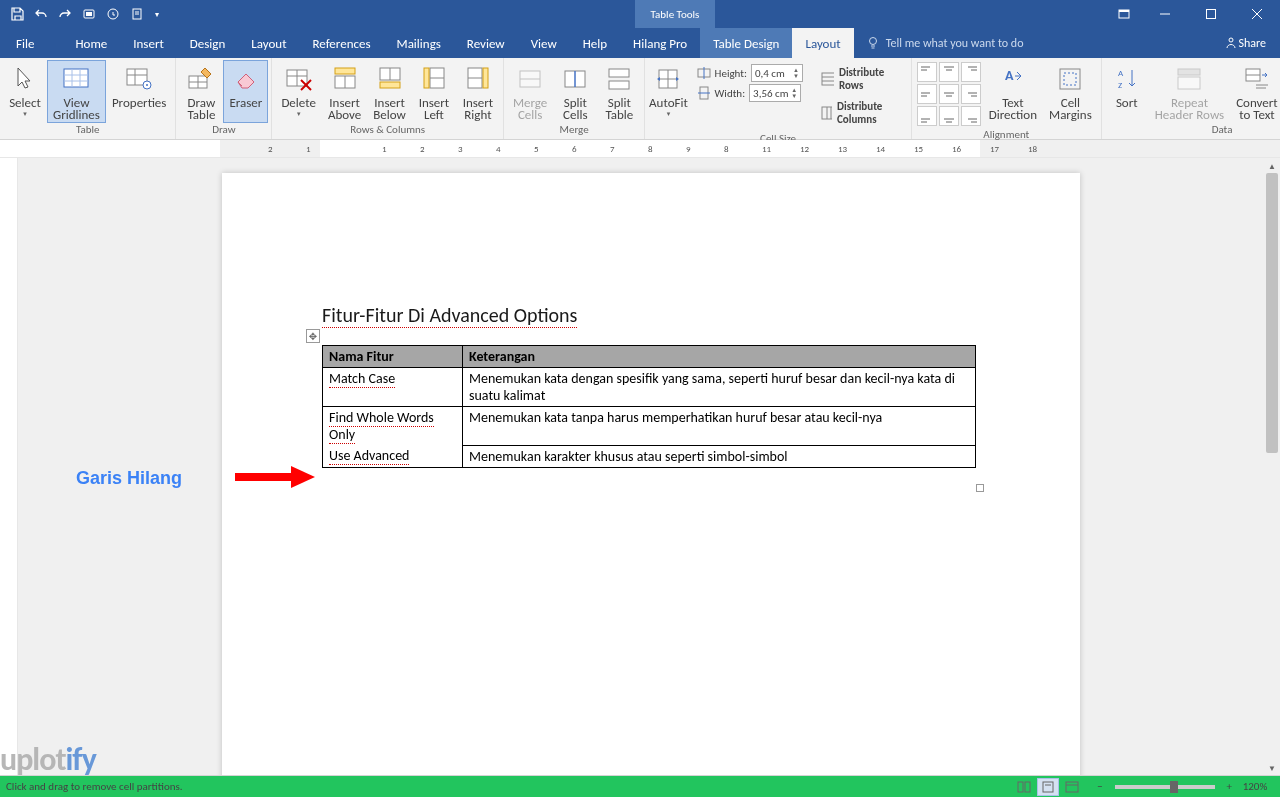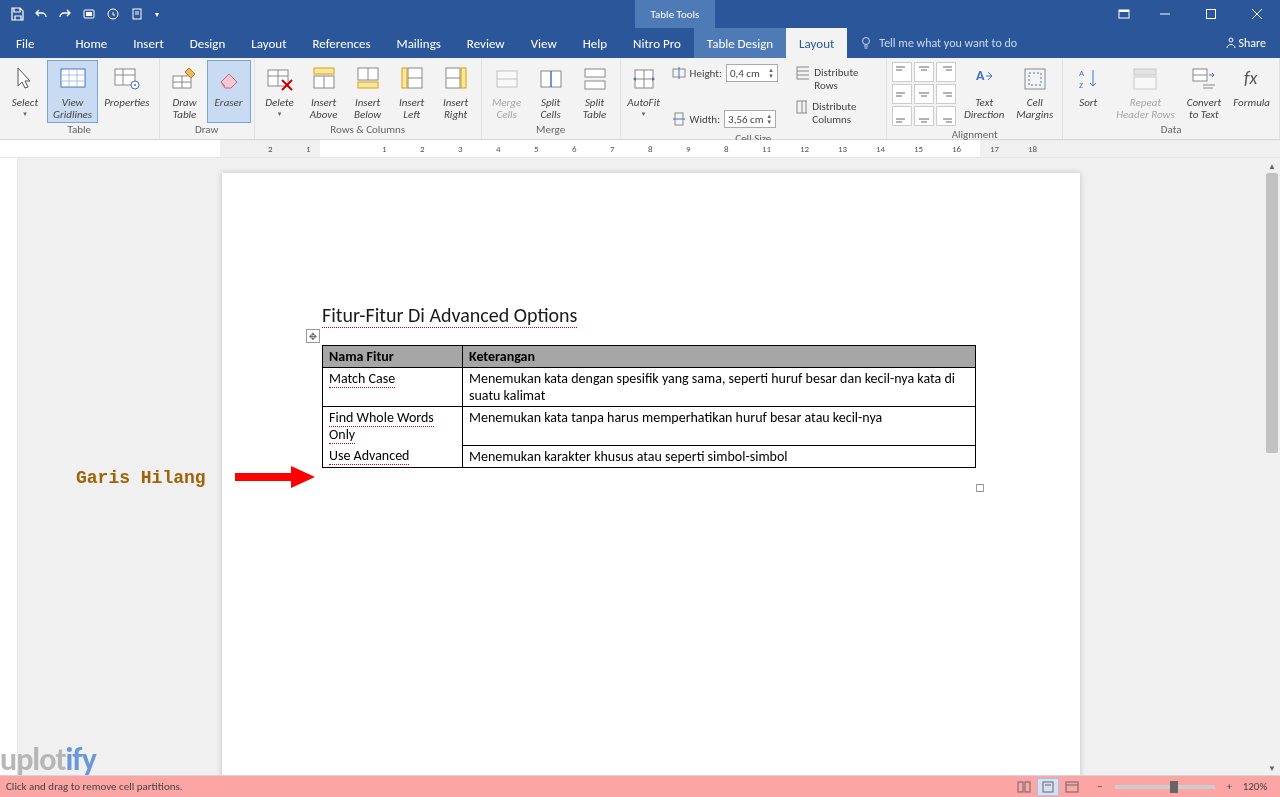--- a/index.html
+++ b/index.html
@@ -25,29 +25,29 @@
 
 
 .ribbon { height: 82px; background: #f3f3f3; border-bottom: 1px solid #d4d4d4; display: flex; font-size: 11px; color: #444; }
 .rgroup { border-right: 1px solid #e1e1e1; display: flex; flex-direction: column; position: relative; padding: 2px 3px 0 3px; }
 .rgroup-row { display: flex; flex: 1; align-items: stretch; }
 .rgroup-label { height: 16px; text-align: center; font-size: 11px; color: #666; line-height: 14px; position: relative; }
 .rbtn { display: flex; flex-direction: column; align-items: center; justify-content: flex-start; padding: 3px 6px 0 6px; cursor: pointer; min-width: 40px; }
 .rbtn.selected { background: #c9dbf2; border: 1px solid #7ba4db; padding: 2px 5px 0 5px; }
 .rbtn .ic { width: 20px; height: 20px; margin-bottom: 2px; display: flex; align-items: center; justify-content: center; }
 .rbtn .ic.lg { width: 32px; height: 32px; }
-.rbtn .lbl { font-size: 11px; line-height: 12px; text-align: center; font-style: italic; }
+.rbtn .lbl { font-size: 13px; line-height: 12px; text-align: center; }
 .rbtn .dd { font-size: 7px; color: #666; }
 .rbtn.disabled { opacity: 0.45; cursor: default; }
-.cell-size-rows { display: flex; flex-direction: column; gap: 8px; padding: 4px 8px; font-size: 11px; justify-content: space-between; }
+.cell-size-rows { display: flex; flex-direction: column; gap: 2px; padding: 4px 8px; font-size: 11px; }
 .cs-row { display: flex; align-items: center; gap: 4px; }
 .cs-row .spin { width: 52px; height: 18px; border: 1px solid #ababab; background: #fff; font-size: 11px; padding: 0 3px; display: flex; align-items: center; justify-content: space-between; }
 .cs-row .spin .arrows { display:flex; flex-direction:column; font-size:6px; line-height:6px; color:#666; }
 .dist-col { display: flex; flex-direction: column; gap: 4px; padding: 4px 6px; font-size: 11px; }
-.dist-item { display: flex; gap: 5px; cursor: pointer; padding: 2px 4px; }
+.dist-item { display: flex; align-items: center; gap: 5px; cursor: pointer; padding: 2px 4px; font-weight: bold; }
 .align-grid { display: grid; grid-template-columns: repeat(3, 20px); grid-template-rows: repeat(3, 20px); gap: 2px; padding: 2px; }
 .align-cell { border: 1px solid #ccc; background: #fff; cursor: pointer; position: relative; }
 .align-cell svg { width: 100%; height: 100%; }
 
 
 .ruler-h { height: 18px; background: #fff; border-bottom: 1px solid #e7e7e7; position: relative; overflow: hidden; }
 .ruler-h .scale { position: absolute; left: 220px; right: 0; top: 0; height: 18px; background: linear-gradient(to right, #f0f0f0 0, #f0f0f0 100px, #fff 100px, #fff 760px, #f0f0f0 760px); font-size: 9px; color: #666; display:flex; align-items:center; }
 .ruler-tick { position:absolute; top:3px; font-size:9px; color:#555; }
 .ruler-v { position: absolute; left: 0; top: 158px; bottom: 22px; width: 18px; background: #fff; border-right: 1px solid #e7e7e7; }
 .doc-area { position: absolute; left: 18px; right: 16px; top: 158px; bottom: 22px; background: #f0f0f0; overflow: hidden; }
@@ -61,27 +61,27 @@
 .doc-title { font-family: Cambria, serif; font-size: 20px; color: #1a1a1a; margin-bottom: 18px; }
 .underline-red { border-bottom: 1px dotted #c00; }
 .doc-table { border-collapse: collapse; width: 100%; max-width: 654px; font-family: Calibri, sans-serif; font-size: 14px; color: #000; }
 .doc-table th, .doc-table td { border: 1px solid #000; padding: 2px 6px; text-align: left; vertical-align: top; }
 .doc-table th { background: #a6a6a6; font-weight: bold; }
 .doc-table .no-hline td { border-top: none; }
 .doc-table tr.above-gap td { border-bottom: none; }
 .table-handle { position: absolute; left: -16px; top: -16px; width: 14px; height: 14px; border: 1px solid #999; background: #fff; display:flex; align-items:center; justify-content:center; font-size:10px; color:#666; cursor: move; }
 .table-resize { position: absolute; width: 8px; height: 8px; border: 1px solid #999; background: #fff; }
 
-.annotation { position: absolute; left: 76px; top: 468px; color: #a16207; font-weight: bold; font-size: 18px; font-family: Liberation Mono, monospace; z-index: 50; }
+.annotation { position: absolute; left: 76px; top: 468px; color: #3b82f6; font-weight: bold; font-size: 18px; font-family: Liberation Sans, sans-serif; z-index: 50; }
 .arrow { position: absolute; left: 235px; top: 464px; width: 80px; height: 26px; z-index: 50; }
 .watermark { position: absolute; left: 0px; bottom: 18px; font-size: 32px; font-weight: 700; color: #b0b0b0; font-family: Arial, sans-serif; letter-spacing: -1px; z-index: 60; opacity: 0.9; }
 .watermark .t2 { color: #5a8fd6; }
 
 
-.status-bar { position: absolute; left: 0; right: 0; bottom: 0; height: 22px; background: #fca5a5; border-top: 1px solid #d4d4d4; display: flex; align-items: center; font-size: 11px; color: #444; padding: 0 6px; }
+.status-bar { position: absolute; left: 0; right: 0; bottom: 0; height: 22px; background: #22c55e; border-top: 1px solid #d4d4d4; display: flex; align-items: center; font-size: 11px; color: #444; padding: 0 6px; }
 .status-bar .left { flex: 1; }
 .view-btns { display: flex; gap: 2px; margin-right: 10px; }
 .vbtn { width: 22px; height: 18px; display: flex; align-items: center; justify-content: center; cursor: pointer; border: 1px solid transparent; }
 .vbtn.active { background: #d5e1f2; border-color: #a9c1e8; }
 .zoom-slider { width: 100px; height: 4px; background: #ccc; position: relative; margin: 0 8px; }
 .zoom-slider .handle { position: absolute; width: 8px; height: 12px; background: #666; top: -4px; left: 55px; }
 .zoom-pct { width: 38px; text-align: center; }
 
 svg { display: block; }
 .tab-marker { position:absolute; left:2px; top:142px; width:14px; height:14px; border:1px solid #bbb; background:#f9f9f9; font-size:9px; display:flex; align-items:center; justify-content:center; color:#666;}
@@ -159,21 +159,21 @@
   <div style="width:12px"></div>
   <div class="menu-tab">Home</div>
   <div class="menu-tab">Insert</div>
   <div class="menu-tab">Design</div>
   <div class="menu-tab">Layout</div>
   <div class="menu-tab">References</div>
   <div class="menu-tab">Mailings</div>
   <div class="menu-tab">Review</div>
   <div class="menu-tab">View</div>
   <div class="menu-tab">Help</div>
-  <div class="menu-tab">Nitro Pro</div>
+  <div class="menu-tab">Hilang Pro</div>
   <div class="menu-tab" style="background:#4e7ab6;">Table Design</div>
   <div class="menu-tab active">Layout</div>
   <div class="tell-me">
     <svg width="14" height="14">
         <circle cx="7" cy="5" r="3.5" fill="none" stroke="#cbd9ed"></circle>
         <line x1="5" y1="10" x2="9" y2="10" stroke="#cbd9ed"></line>
         <line x1="5.5" y1="12" x2="8.5" y2="12" stroke="#cbd9ed"></line>
       </svg>
     <span>Tell me what you want to do</span>
   </div>

